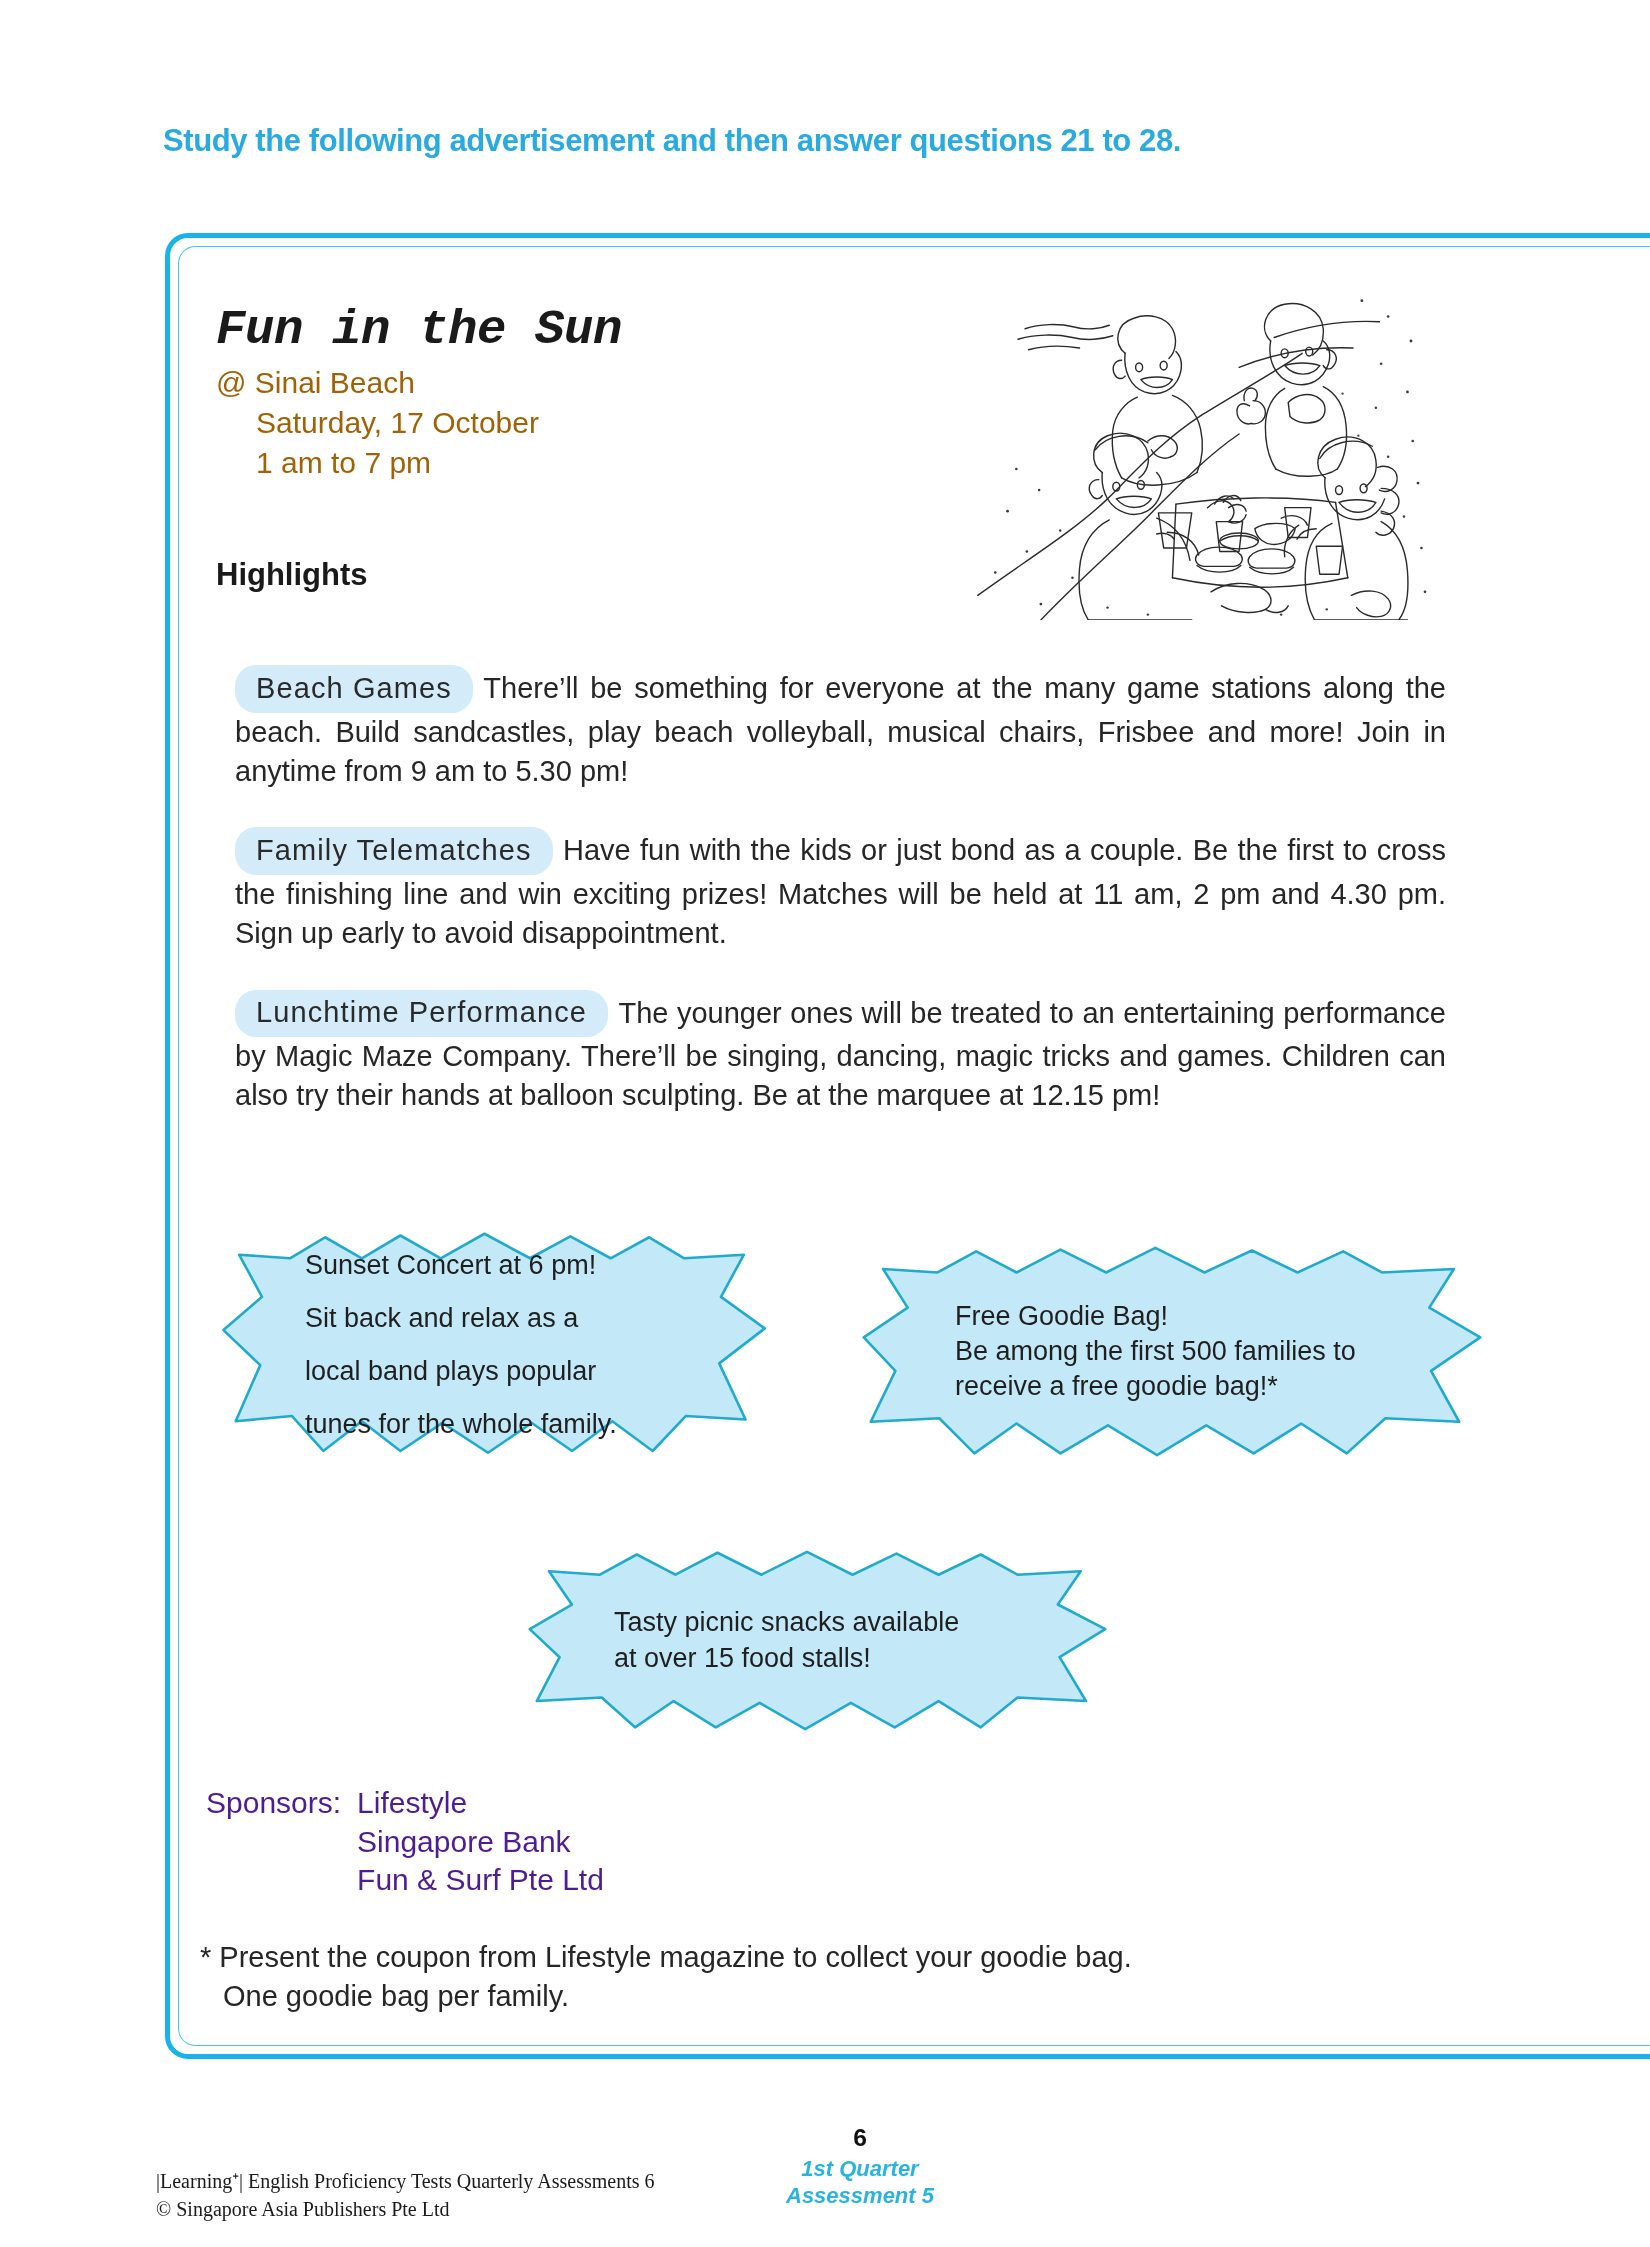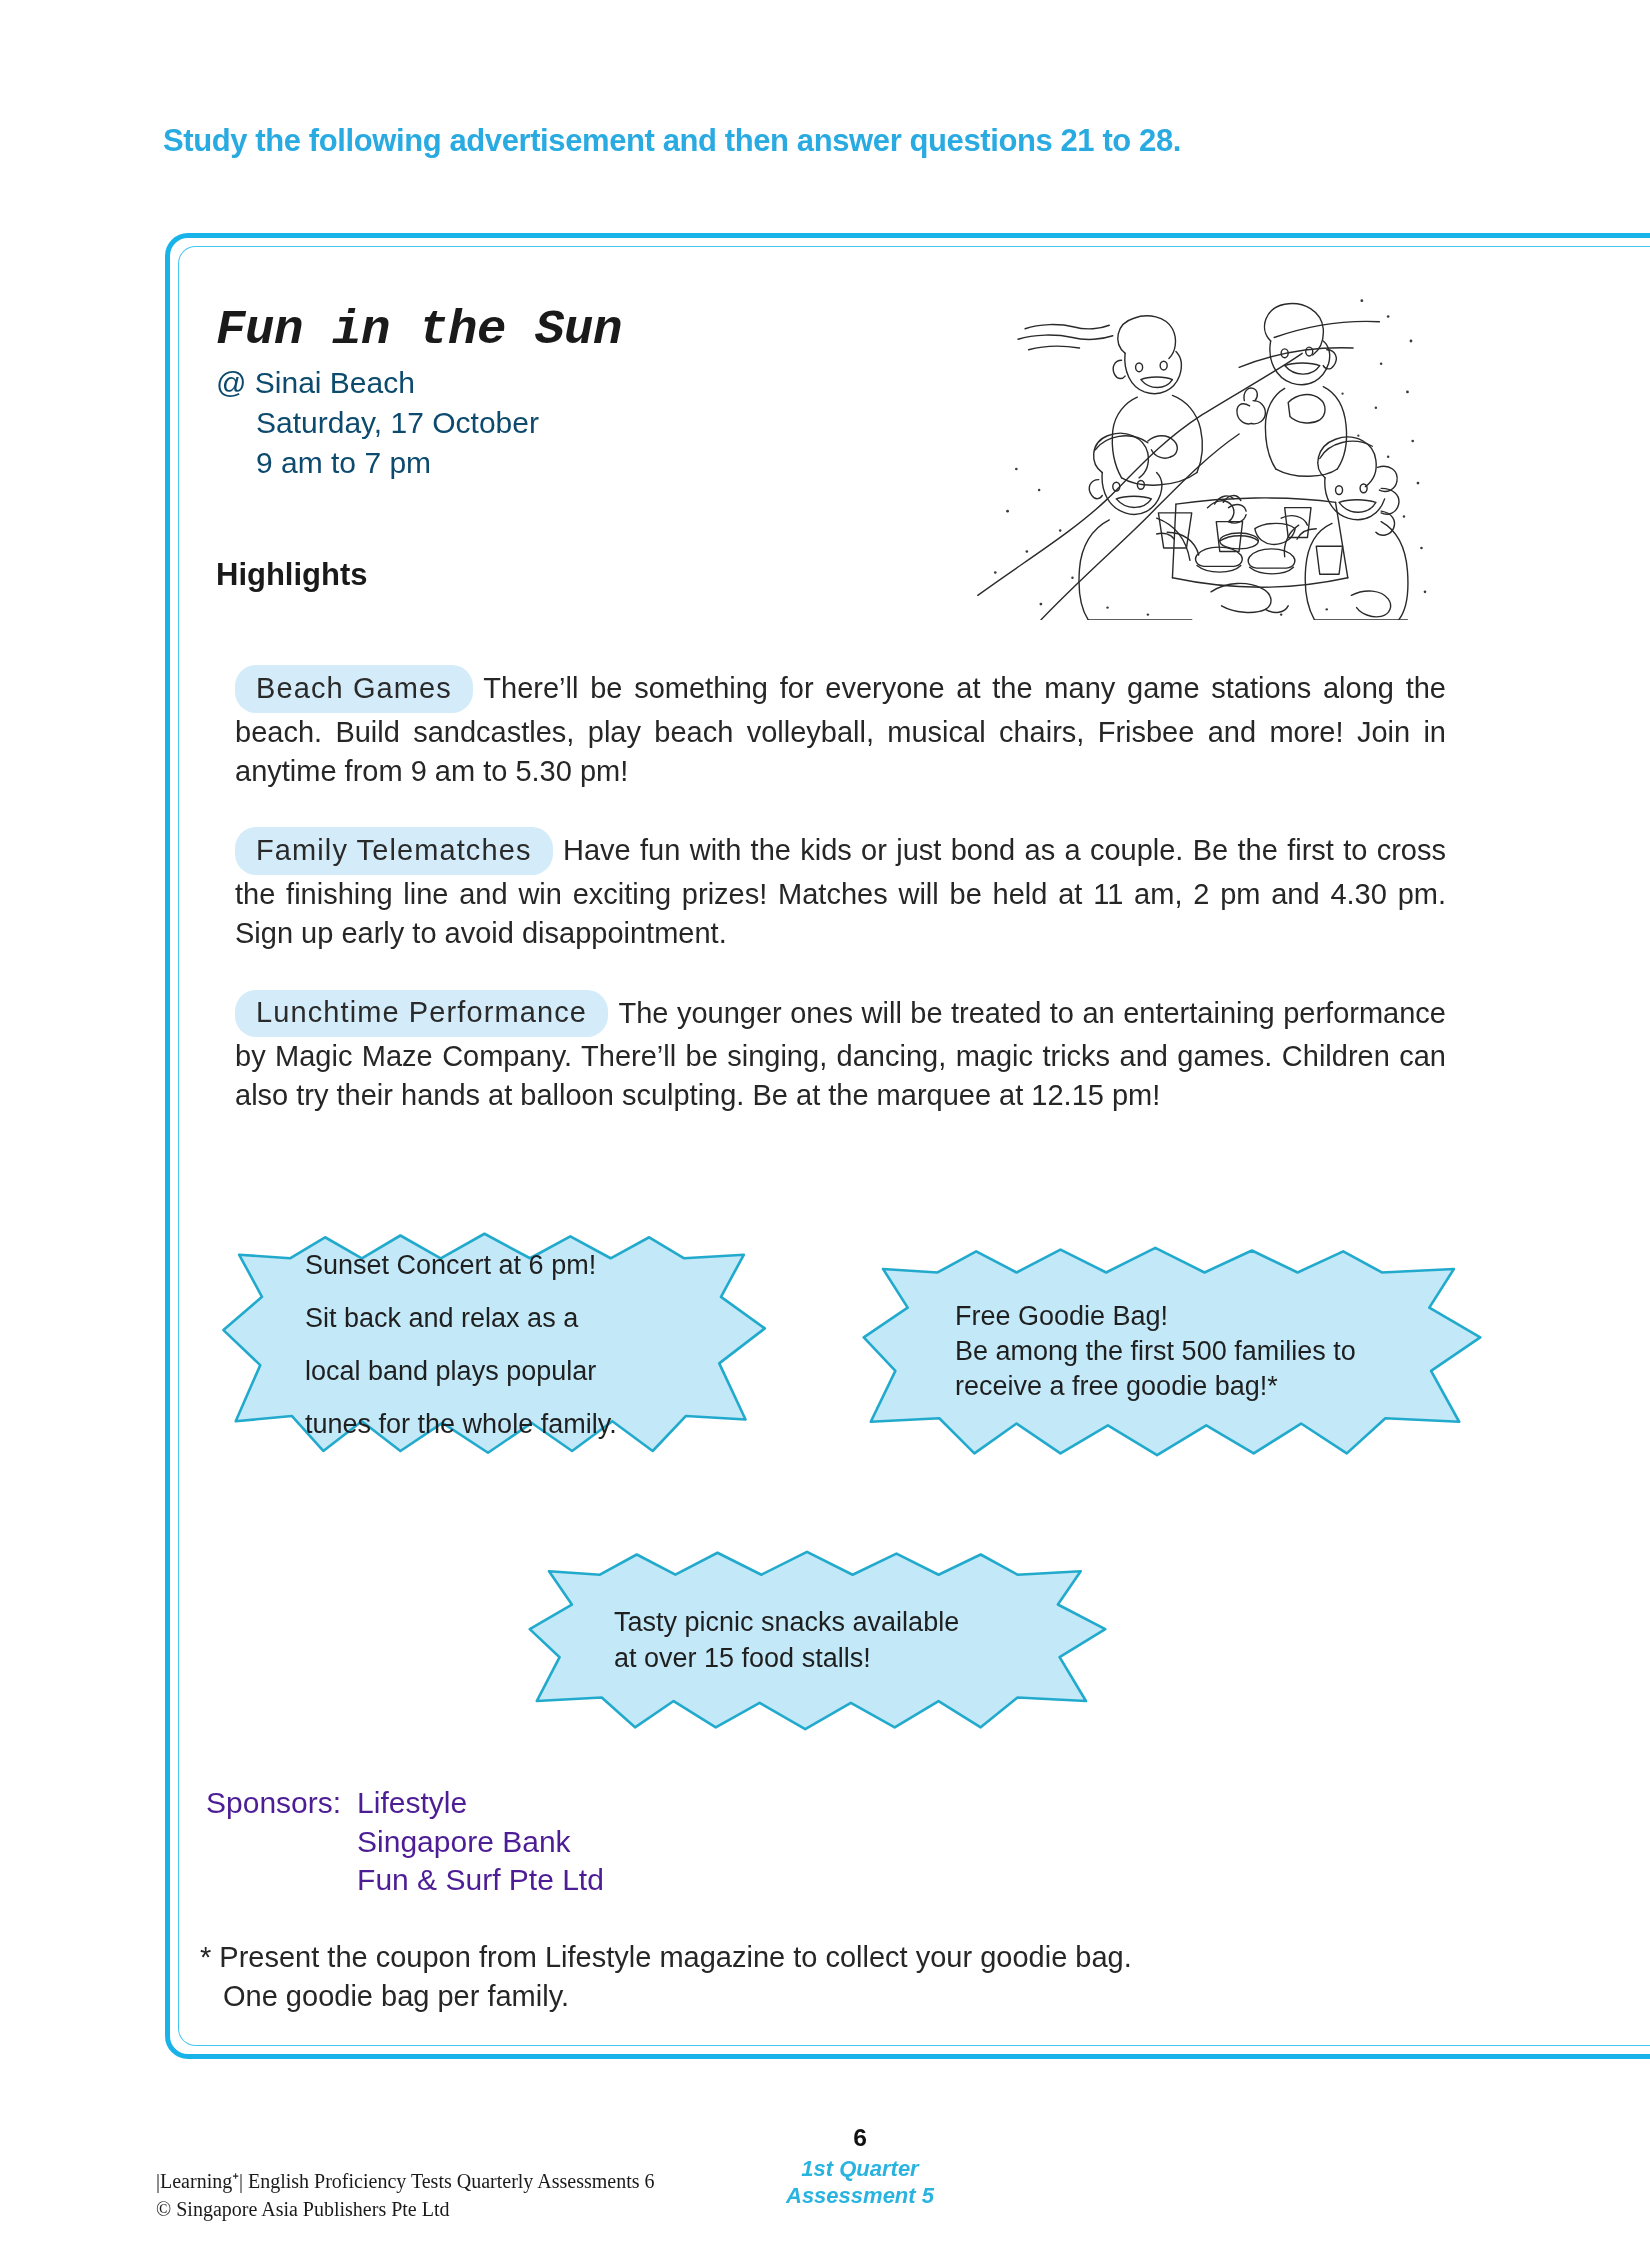--- a/index.html
+++ b/index.html
@@ -63,21 +63,21 @@
     font-style: italic;
     letter-spacing: -0.4px;
     line-height: 1.05;
     color: #1a1a1a;
     font-family: Liberation Mono, monospace;
   }
   .ad-venue {
     font-size: 30px;
     line-height: 1.32;
     margin-top: 7px;
-    color: #0c4a6e;
+    color: #a16207;
   }
   .ad-sub { padding-left: 40px; }
 
   
   .illustration {
     position: absolute;
     left: 976px;
     top: 269px;
     width: 456px;
     height: 351px;
@@ -208,21 +208,21 @@
 
 <div class="ad-frame">
   <div class="ad-frame-inner"></div>
 </div>
 
 <div class="title-block">
   <div class="ad-title">Fun in the Sun</div>
   <div class="ad-venue">
     <div>@ Sinai Beach</div>
     <div class="ad-sub">Saturday, 17 October</div>
-    <div class="ad-sub">9 am to 7 pm</div>
+    <div class="ad-sub">1 am to 7 pm</div>
   </div>
 </div>
 
 <div class="illustration">
   <svg viewBox="0 0 520 400" xmlns="http://www.w3.org/2000/svg">
     <g fill="none" stroke="#2a2a2a" stroke-width="1.6" stroke-linecap="round" stroke-linejoin="round">
 
       <path d="M2 372 C 60 330, 110 300, 150 262 C 186 226, 212 196, 258 166 C 300 140, 340 118, 372 96"></path>
       <path d="M74 400 C 120 352, 160 318, 196 282 C 232 246, 262 214, 300 188"></path>
       <path d="M340 78 C 380 64, 420 58, 460 60"></path>

